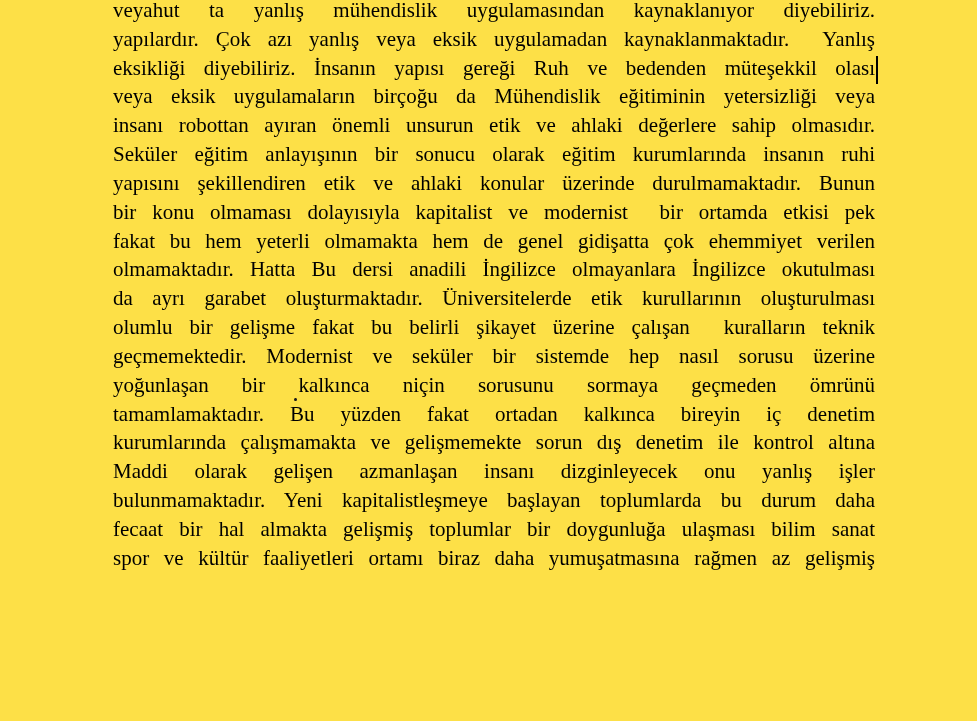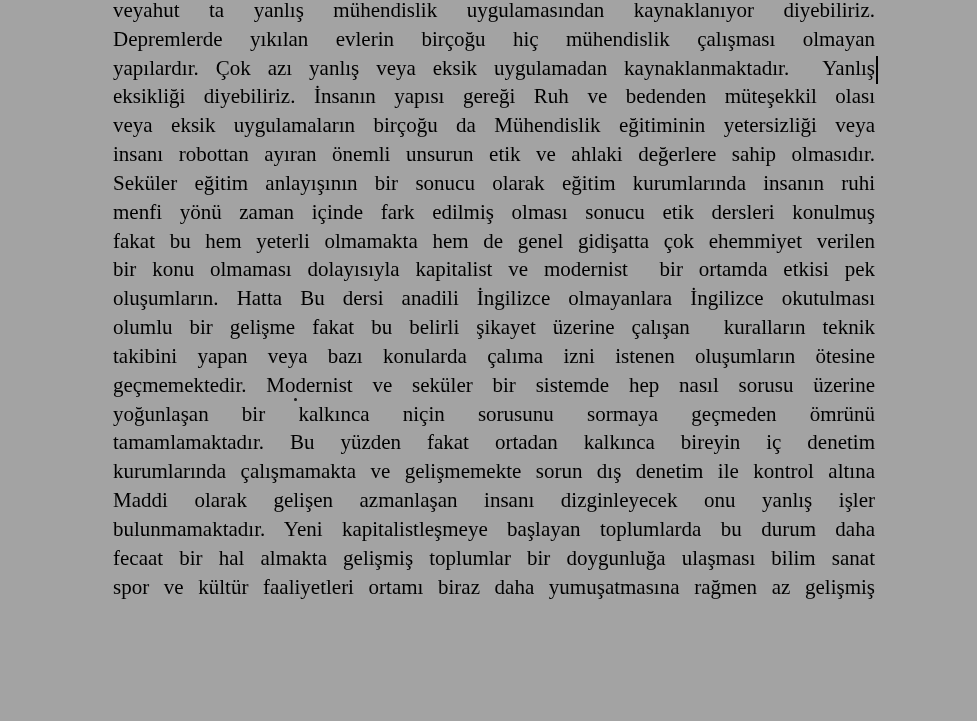--- a/index.html
+++ b/index.html
@@ -4,21 +4,21 @@
 <style>
   html, body {
     margin: 0;
     padding: 0;
     background: #ffffff;
   }
   .page {
     position: relative;
     width: 977px;
     height: 721px;
-    background: #a3a3a3;
+    background: #fde047;
     overflow: hidden;
   }
   .text-block {
     position: absolute;
     left: 113px;
     top: -4px;
     width: 762px;
     font-family: "Liberation Serif", "DejaVu Serif", serif;
     font-size: 21px;
     line-height: 28.84px;
@@ -50,32 +50,31 @@
     background: #1a1a1a;
     border-radius: 50%;
   }
 </style>
 </head>
 <body>
 
 <div class="page">
   <div class="text-block" id="text-block">
       <div class="line">veyahut ta yanlış mühendislik uygulamasından kaynaklanıyor diyebiliriz.</div>
-      <div class="line">Depremlerde yıkılan evlerin birçoğu hiç mühendislik çalışması olmayan</div>
       <div class="line">yapılardır. Çok azı yanlış veya eksik uygulamadan kaynaklanmaktadır.  Yanlış</div>
       <div class="line">eksikliği diyebiliriz. İnsanın yapısı gereği Ruh ve bedenden müteşekkil olası</div>
       <div class="line">veya eksik uygulamaların birçoğu da Mühendislik eğitiminin yetersizliği veya</div>
       <div class="line">insanı robottan ayıran önemli unsurun etik ve ahlaki değerlere sahip olmasıdır.</div>
       <div class="line">Seküler eğitim anlayışının bir sonucu olarak eğitim kurumlarında insanın ruhi</div>
-      <div class="line">menfi yönü zaman içinde fark edilmiş olması sonucu etik dersleri konulmuş</div>
+      <div class="line">yapısını şekillendiren etik ve ahlaki konular üzerinde durulmamaktadır. Bunun</div>
+      <div class="line">bir konu olmaması dolayısıyla kapitalist ve modernist  bir ortamda etkisi pek</div>
       <div class="line">fakat bu hem yeterli olmamakta hem de genel gidişatta çok ehemmiyet verilen</div>
-      <div class="line">bir konu olmaması dolayısıyla kapitalist ve modernist  bir ortamda etkisi pek</div>
-      <div class="line">oluşumların. Hatta Bu dersi anadili İngilizce olmayanlara İngilizce okutulması</div>
+      <div class="line">olmamaktadır. Hatta Bu dersi anadili İngilizce olmayanlara İngilizce okutulması</div>
+      <div class="line">da ayrı garabet oluşturmaktadır. Üniversitelerde etik kurullarının oluşturulması</div>
       <div class="line">olumlu bir gelişme fakat bu belirli şikayet üzerine çalışan  kuralların teknik</div>
-      <div class="line">takibini yapan veya bazı konularda çalıma izni istenen oluşumların ötesine</div>
       <div class="line">geçmemektedir. Modernist ve seküler bir sistemde hep nasıl sorusu üzerine</div>
       <div class="line">yoğunlaşan bir kalkınca niçin sorusunu sormaya geçmeden ömrünü</div>
       <div class="line">tamamlamaktadır. Bu yüzden fakat ortadan kalkınca bireyin iç denetim</div>
       <div class="line">kurumlarında çalışmamakta ve gelişmemekte sorun dış denetim ile kontrol altına</div>
       <div class="line">Maddi olarak gelişen azmanlaşan insanı dizginleyecek onu yanlış işler</div>
       <div class="line">bulunmamaktadır. Yeni kapitalistleşmeye başlayan toplumlarda bu durum daha</div>
       <div class="line">fecaat bir hal almakta gelişmiş toplumlar bir doygunluğa ulaşması bilim sanat</div>
       <div class="line">spor ve kültür faaliyetleri ortamı biraz daha yumuşatmasına rağmen az gelişmiş</div>
     </div>
   <div class="caret"></div>

